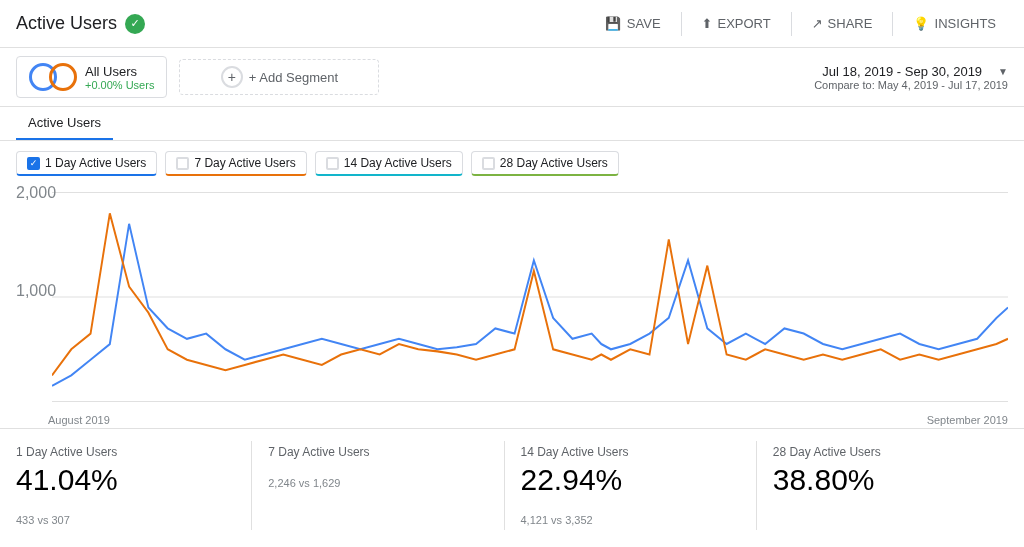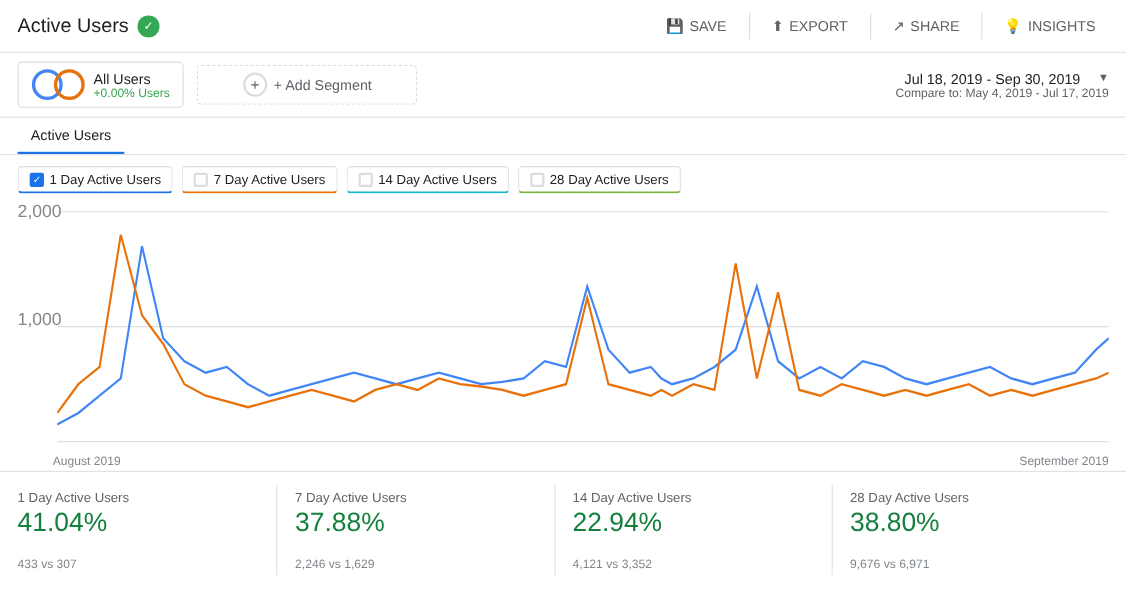--- a/index.html
+++ b/index.html
@@ -254,23 +254,23 @@
       border-right: 1px solid #e0e0e0;
     }
     .metric-block:first-child { padding-left: 0; }
     .metric-block:last-child { border-right: none; }
     .metric-name {
       font-size: 12px;
       color: #5f6368;
       margin-bottom: 4px;
     }
     .metric-value {
-      font-size: 24px;
+      font-size: 30px;
       font-weight: 300;
-      color: #15803d;
+      color: #000000;
       line-height: 1.1;
     }
     .metric-compare {
       font-size: 11px;
       color: #80868b;
       margin-top: 18px;
     }
   </style>
 </head>
 <body>
@@ -375,26 +375,24 @@
 </div>
 
 <div class="metrics-row">
   <div class="metric-block">
     <div class="metric-name">1 Day Active Users</div>
     <div class="metric-value">41.04%</div>
     <div class="metric-compare">433 vs 307</div>
   </div>
   <div class="metric-block">
     <div class="metric-name">7 Day Active Users</div>
-    <div class="metric-value">37.88%</div>
     <div class="metric-compare">2,246 vs 1,629</div>
   </div>
   <div class="metric-block">
     <div class="metric-name">14 Day Active Users</div>
     <div class="metric-value">22.94%</div>
     <div class="metric-compare">4,121 vs 3,352</div>
   </div>
   <div class="metric-block">
     <div class="metric-name">28 Day Active Users</div>
     <div class="metric-value">38.80%</div>
-    <div class="metric-compare">9,676 vs 6,971</div>
   </div>
 </div>
 
 </body></html>

